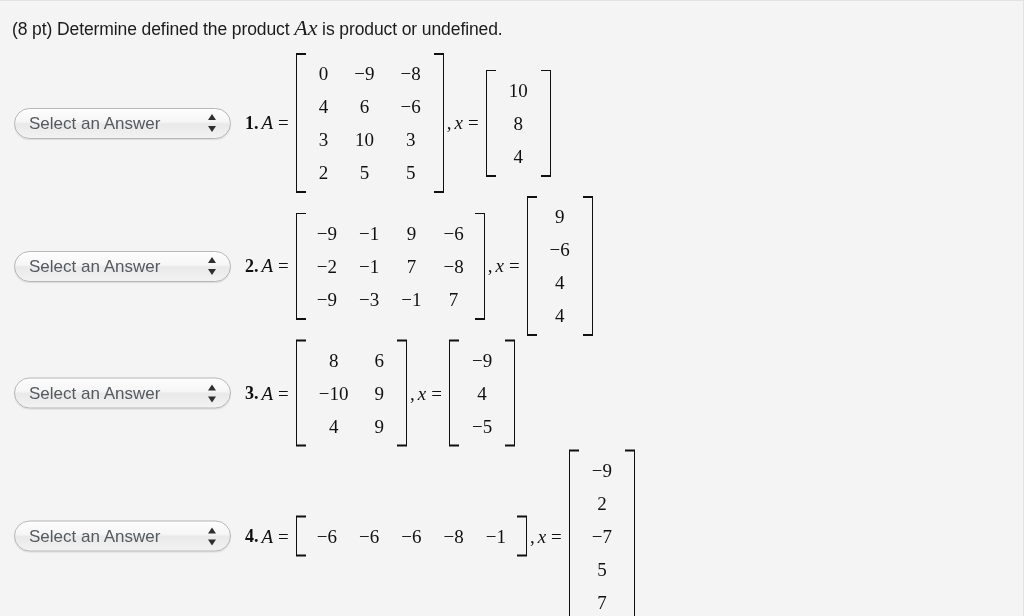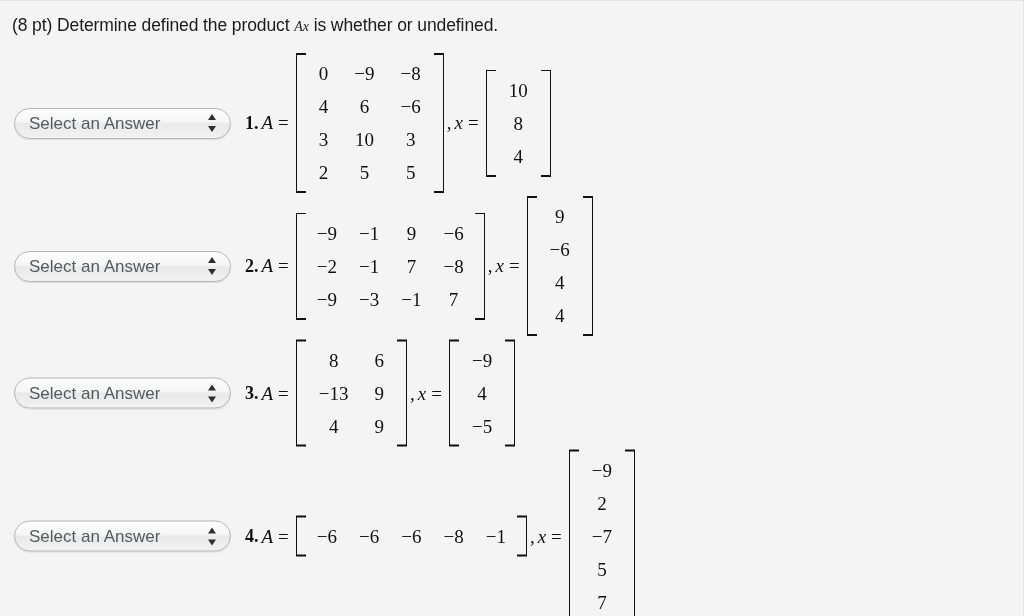--- a/index.html
+++ b/index.html
@@ -24,21 +24,21 @@
     left: 12px;
     top: 14px;
     font-size: 17.5px;
     color: #1b1b1b;
     letter-spacing: -0.1px;
     white-space: nowrap;
   }
   .prompt .mathvar {
     font-family: "Liberation Serif", serif;
     font-style: italic;
-    font-size: 14px;
+    font-size: 22px;
   }
 
   
   .row {
     position: absolute;
     left: 0;
     width: 1024px;
     height: 0;
   }
   .row-inner {
@@ -170,21 +170,21 @@
     padding: 7px 11px;
   }
 </style>
 </head>
 <body>
 
 <div class="prompt">
   <span>(8 pt)</span>
   <span>Determine defined the product</span>
   <span class="mathvar">Ax</span>
-  <span>is whether or undefined.</span>
+  <span>is product or undefined.</span>
 </div>
 
 <div id="rows-host">
     <div class="row" style="top: 122px;">
       <div class="row-inner">
         <div class="select">
           <span class="select-label">Select an Answer</span>
           <span class="stepper">
             <span class="arrow-up"></span>
             <span class="arrow-dn"></span>
@@ -285,21 +285,21 @@
         </div>
         <span class="math">
           <span class="qnum">3.</span>
           <span class="var">A</span>
           <span class="eq">=</span>
           <span class="matrix">
             <span class="brk brk-l"></span>
             <span class="mgrid" style="grid-template-columns: repeat(2, auto);">
               <span class="mcell">8</span>
               <span class="mcell">6</span>
-              <span class="mcell">−13</span>
+              <span class="mcell">−10</span>
               <span class="mcell">9</span>
               <span class="mcell">4</span>
               <span class="mcell">9</span>
             </span>
             <span class="brk brk-r"></span>
           </span>
           <span class="comma">,</span>
           <span class="var">x</span>
           <span class="eq">=</span>
           <span class="matrix">

